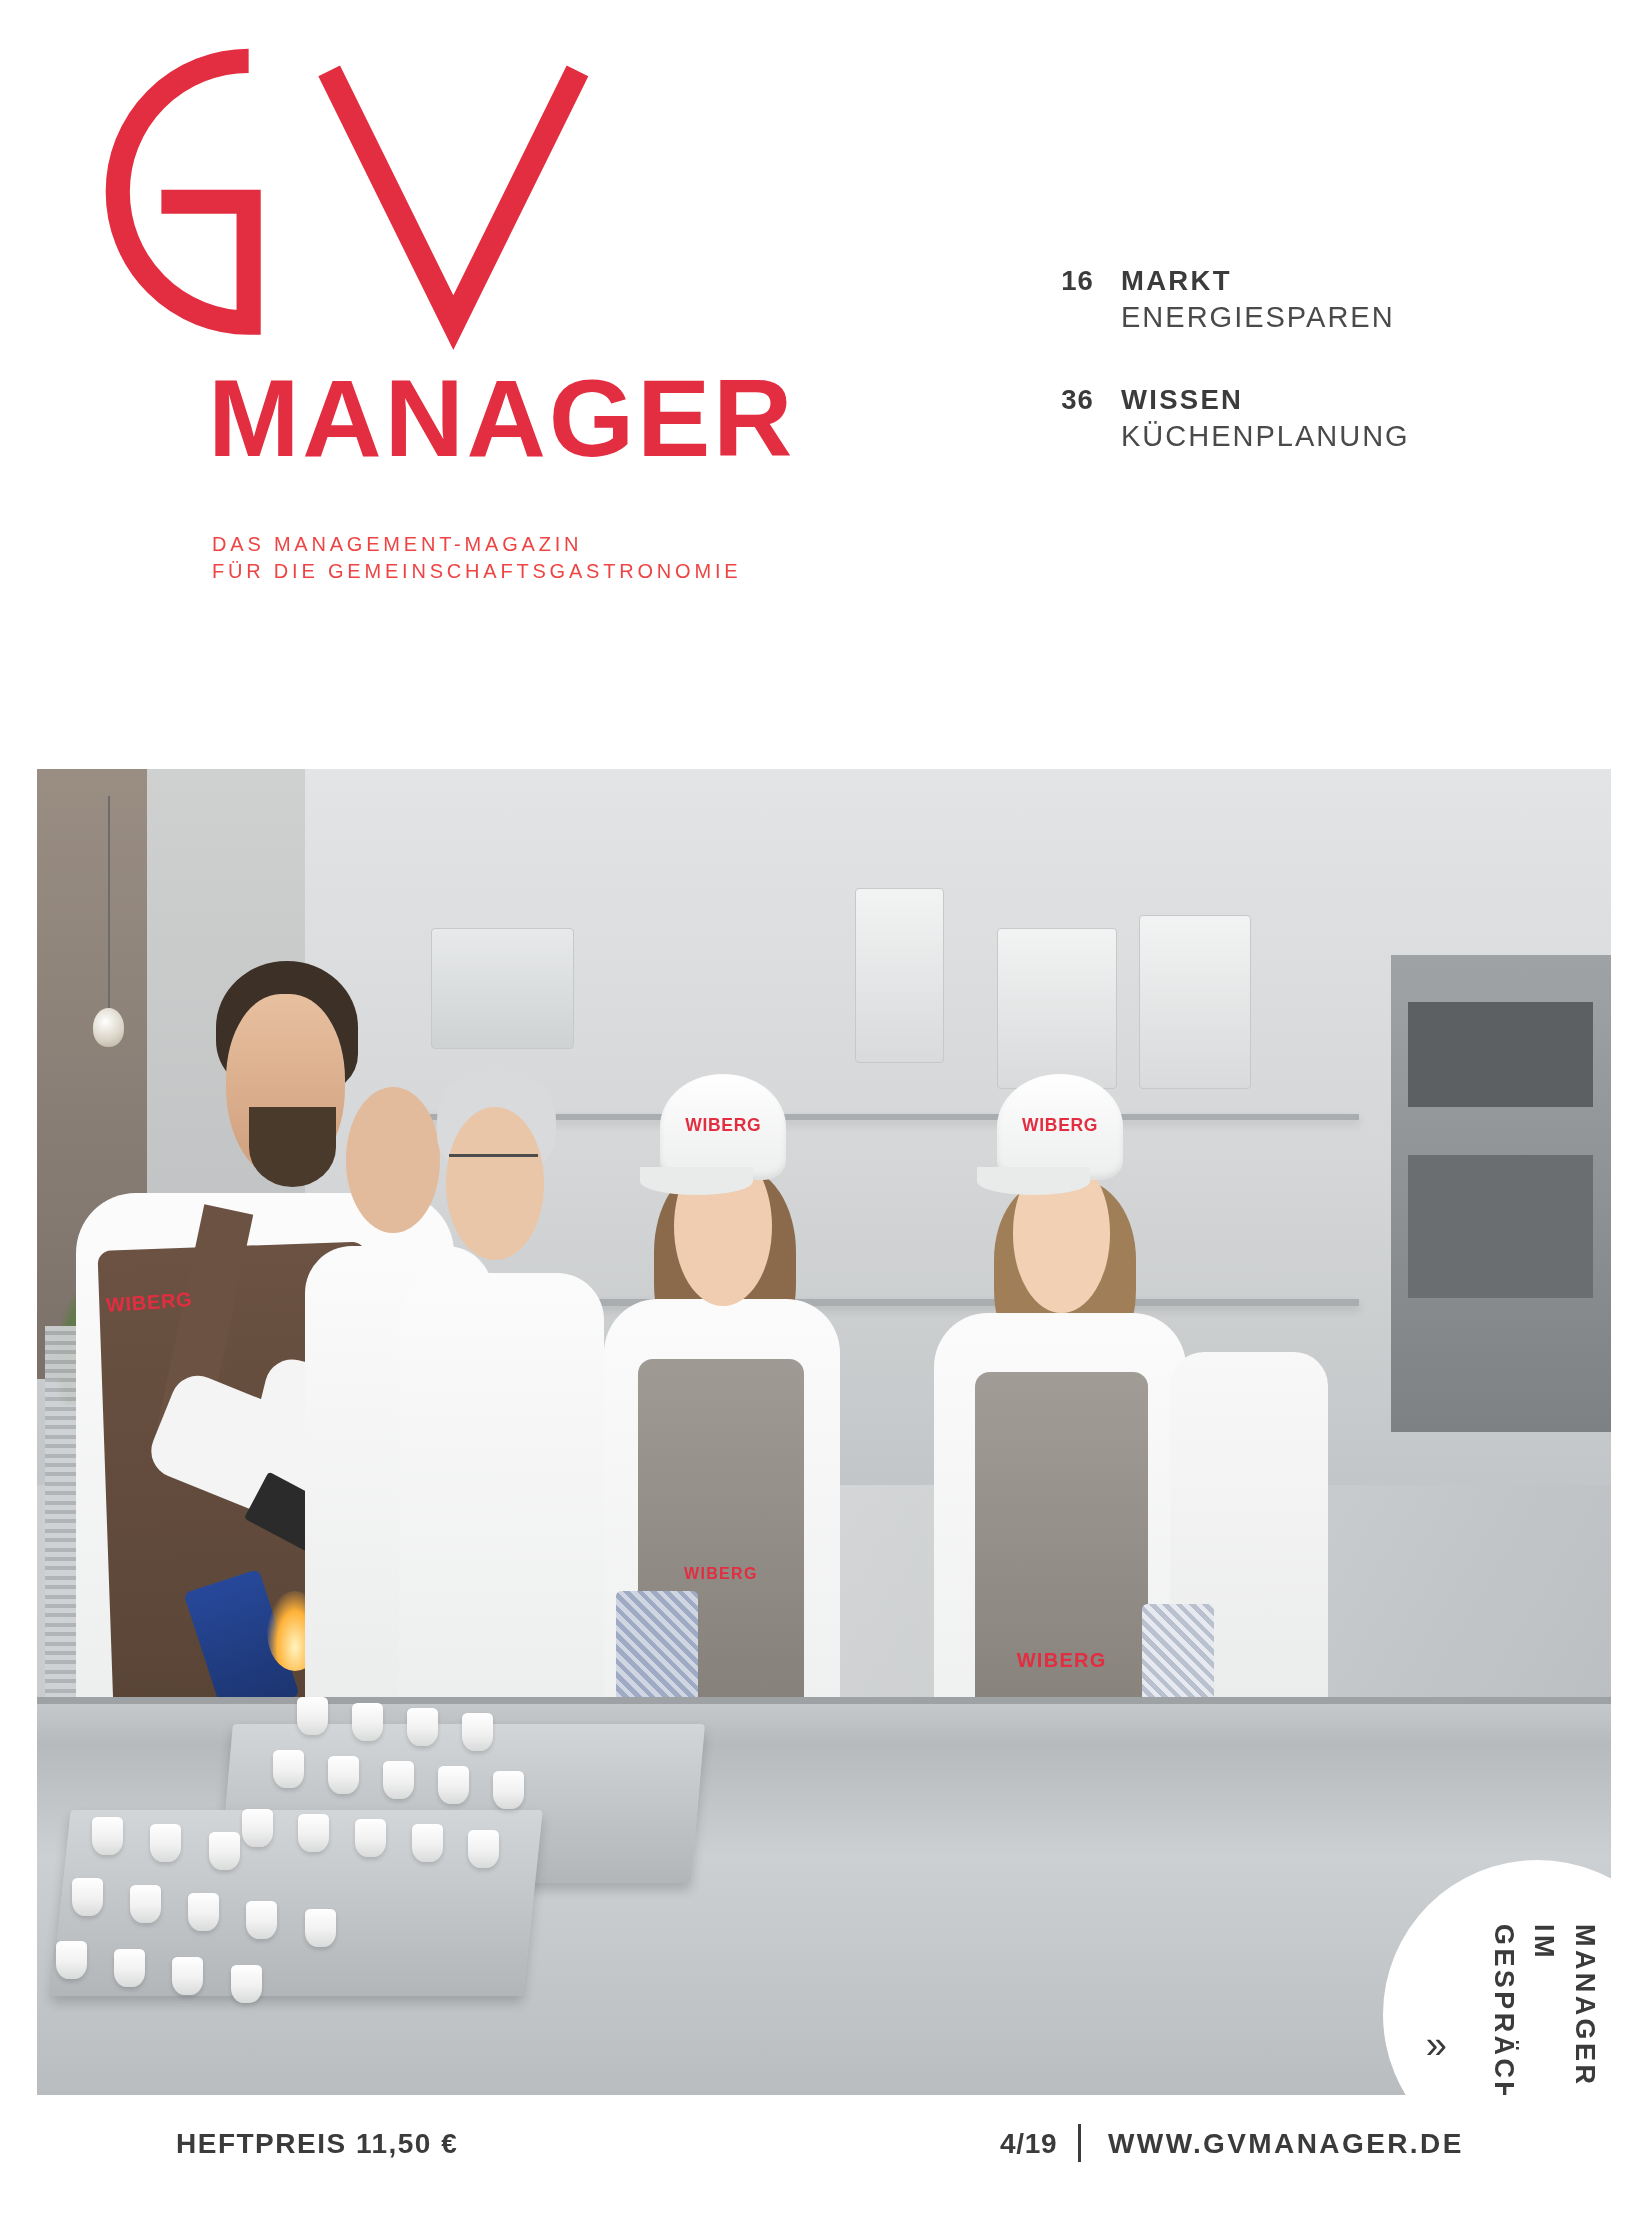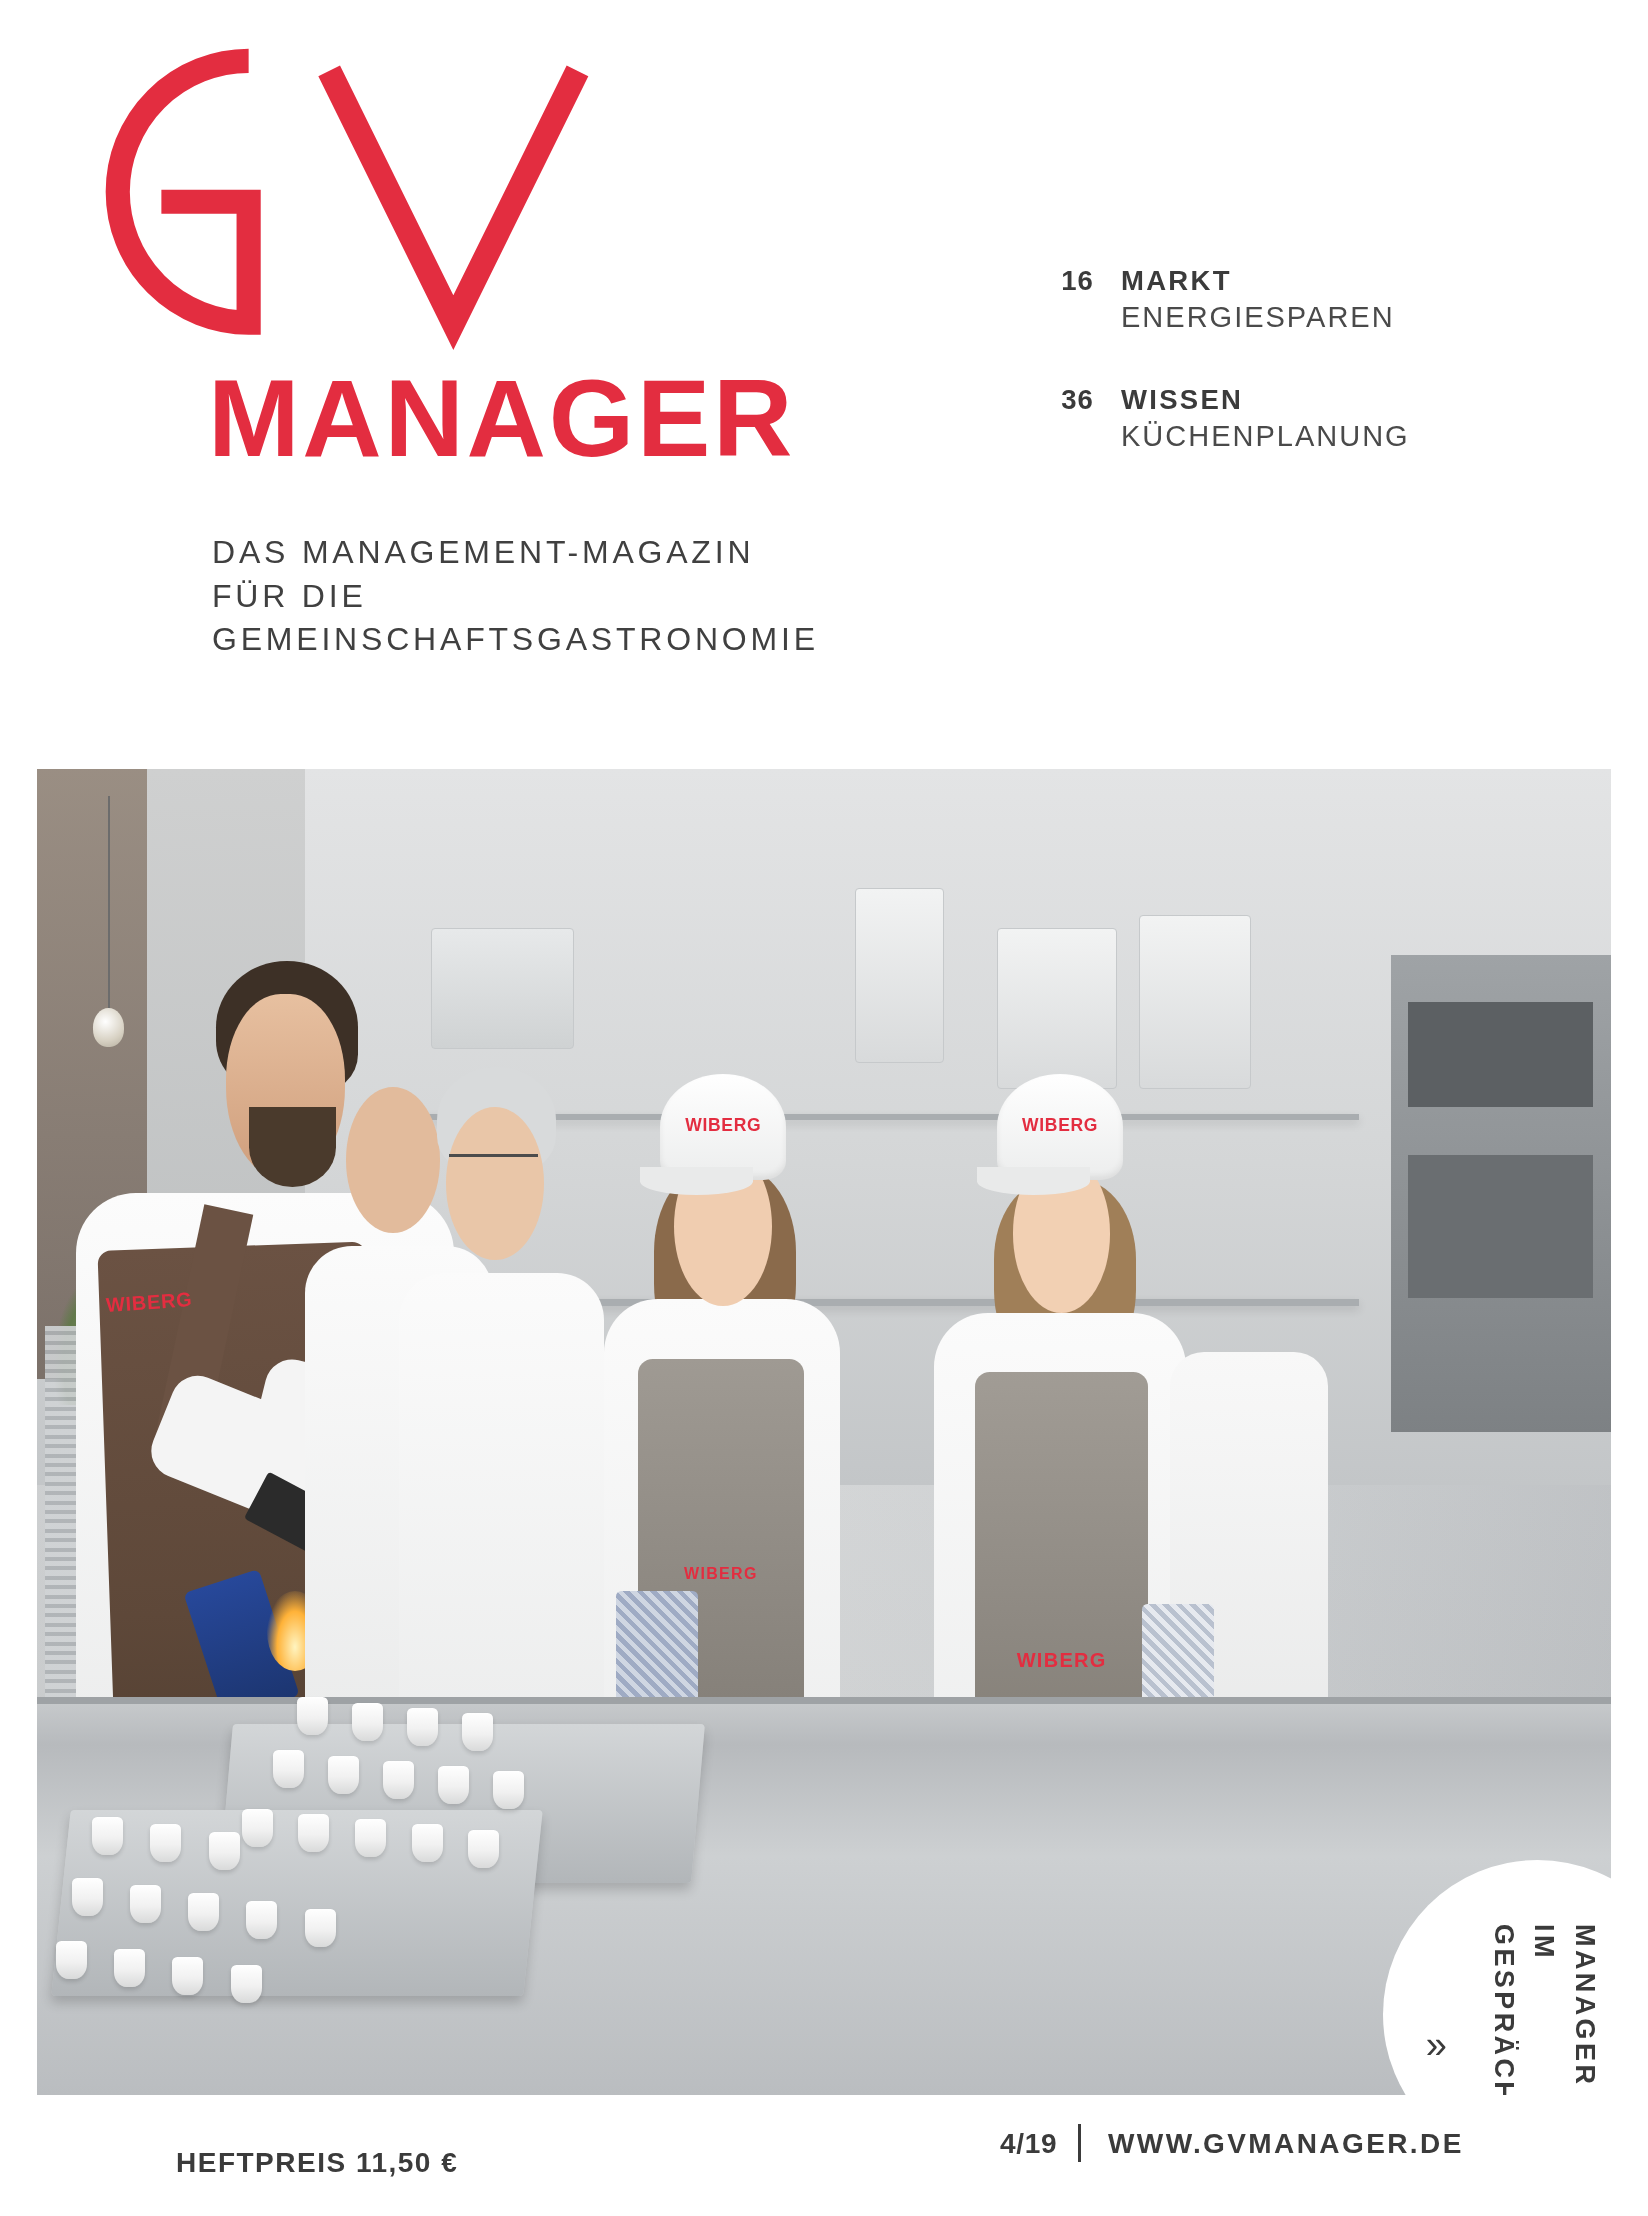--- a/index.html
+++ b/index.html
@@ -53,24 +53,24 @@
     letter-spacing: 2.7px;
     color: #e32d40;
     line-height: 1;
     font-family: "Liberation Sans", sans-serif;
   }
 
   .logo-tagline {
     position: absolute;
     left: 165px;
     top: 497px;
-    font-size: 32px;
+    font-size: 20px;
     letter-spacing: 3.8px;
     line-height: 1.36;
-    color: #404040;
+    color: #ef4444;
     font-family: "Liberation Sans", sans-serif;
     white-space: pre-line;
   }
 
   
   .toc {
     position: absolute;
     left: 1054px;
     top: 265px;
     width: 537px;
@@ -540,21 +540,20 @@
     height: 60px;
   }
   .price {
     position: absolute;
     left: 176px;
     top: 0;
     font-size: 28px;
     font-weight: bold;
     letter-spacing: 1.5px;
     color: #3b3b3b;
-    margin-top: 19px;
   }
   .issue {
     position: absolute;
     left: 1000px;
     top: 0;
     font-size: 28px;
     font-weight: bold;
     letter-spacing: 0.7px;
     color: #3b3b3b;
   }

